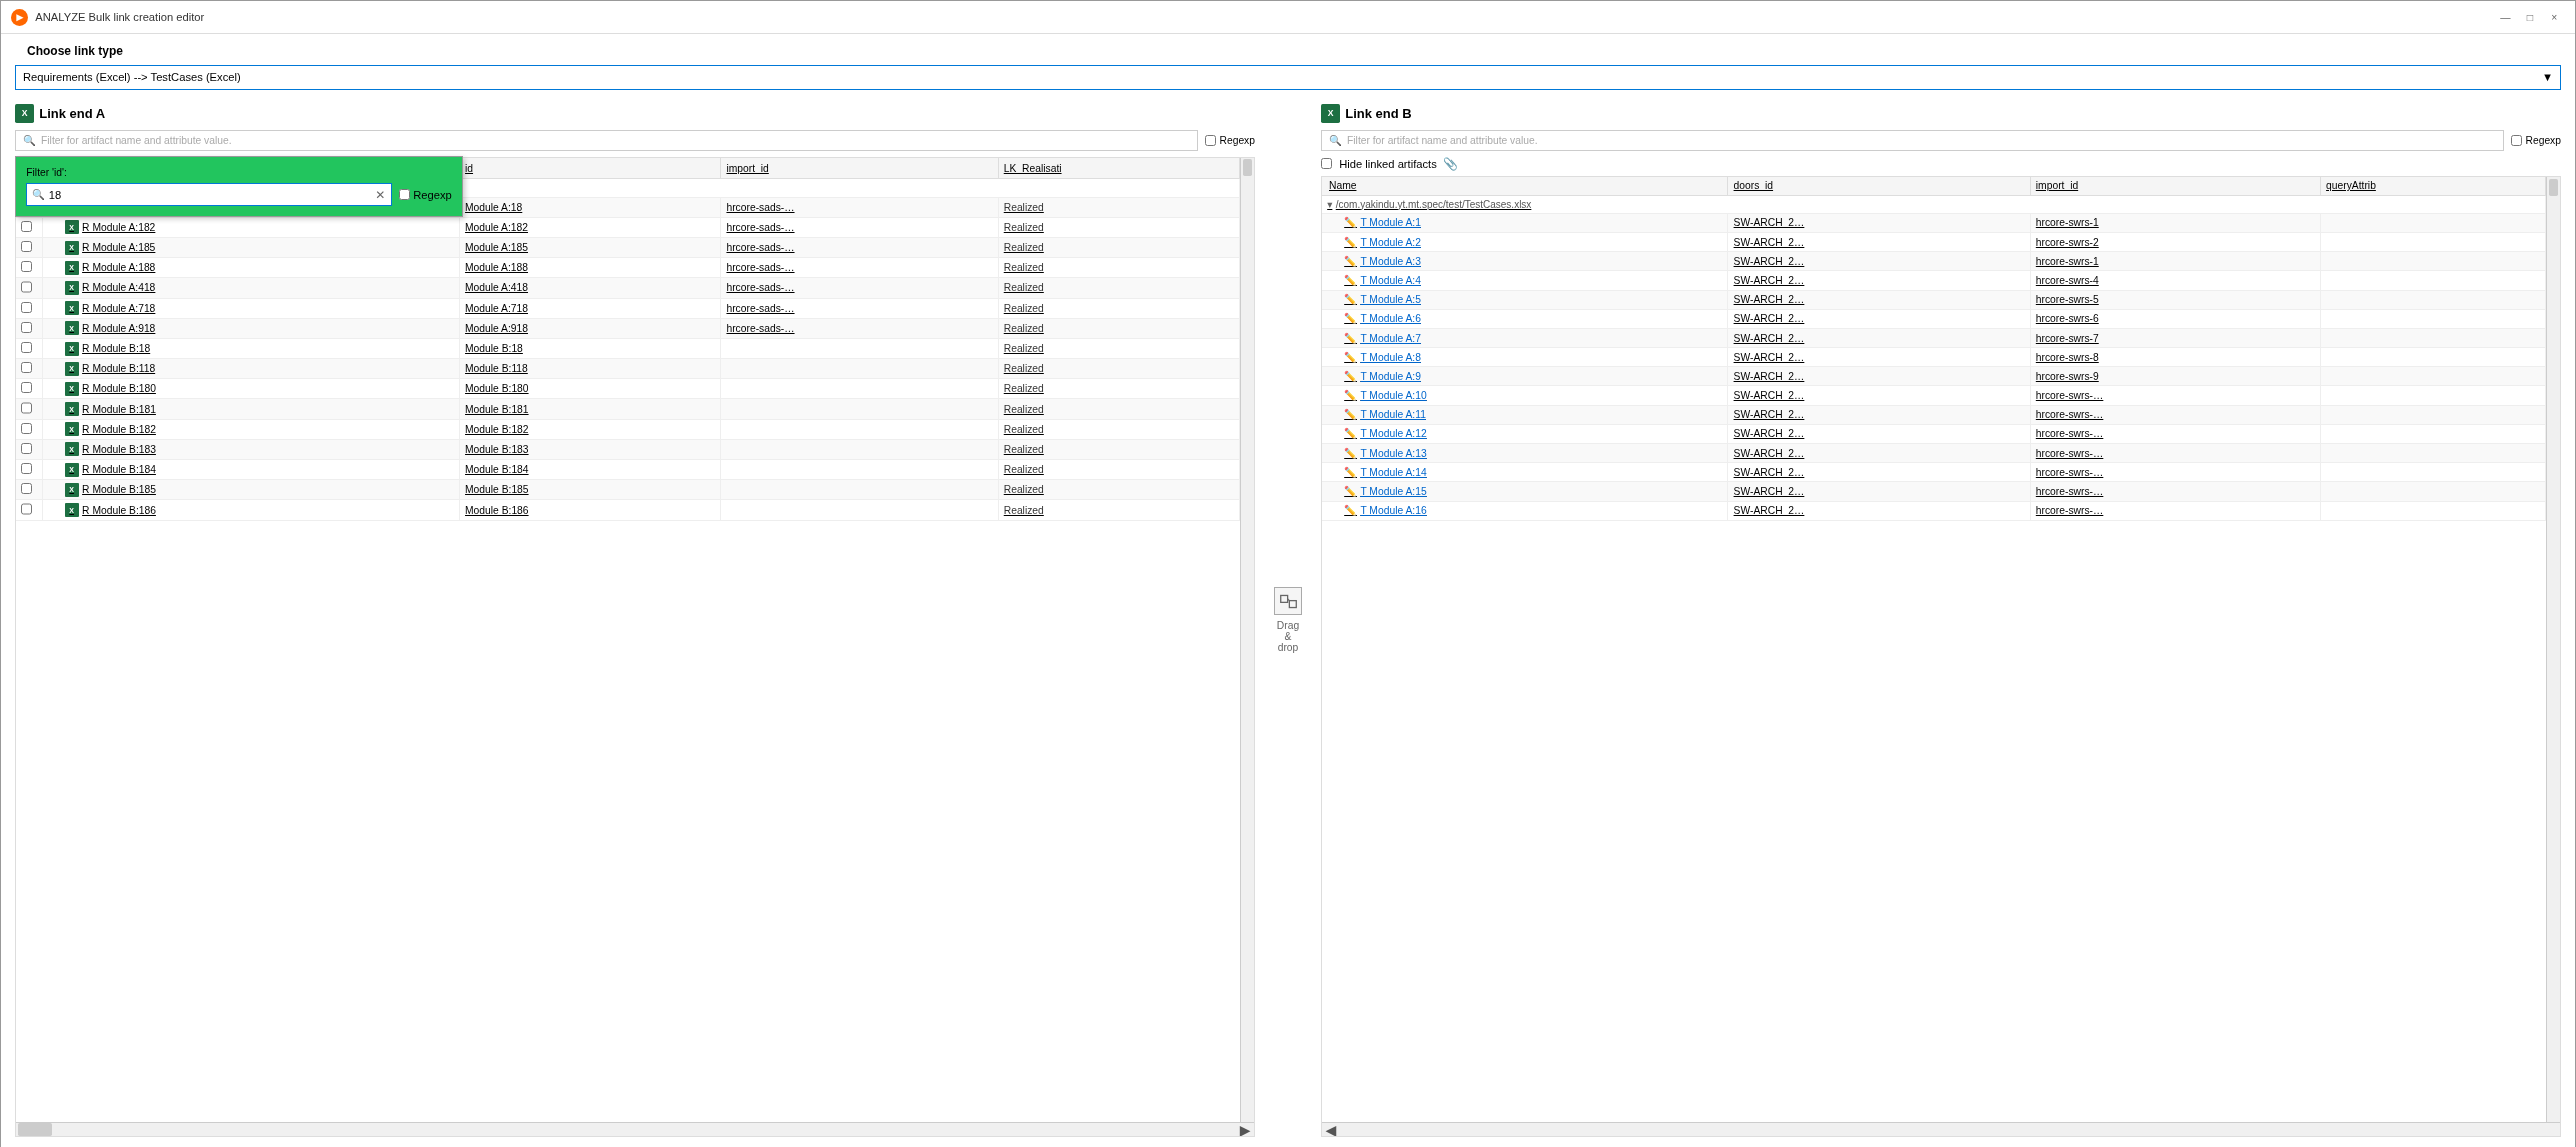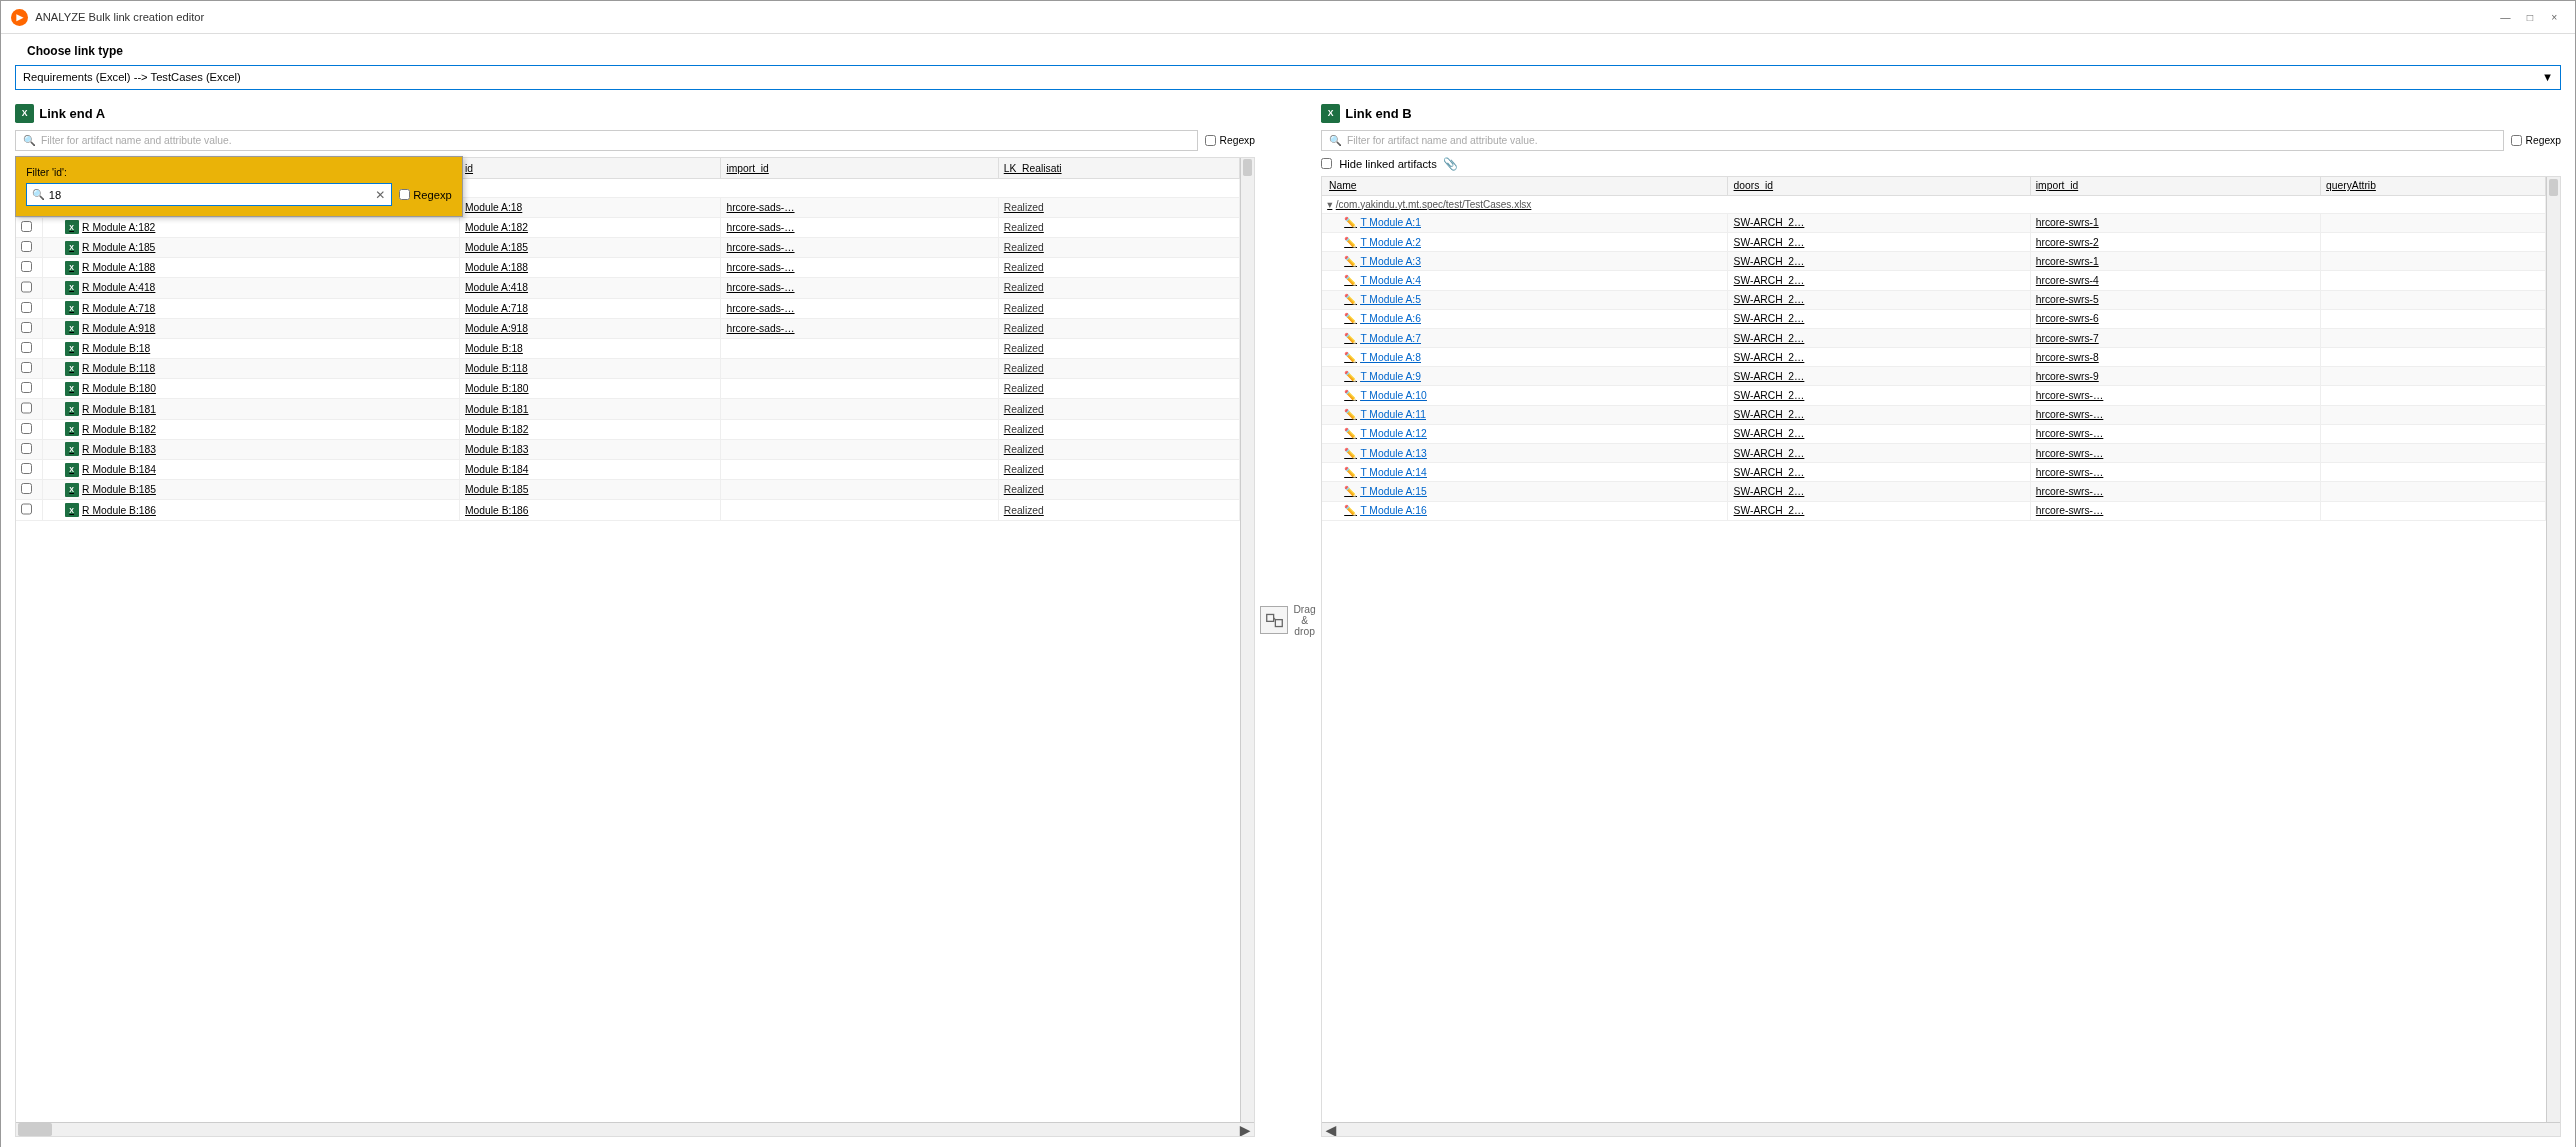--- a/index.html
+++ b/index.html
@@ -169,21 +169,21 @@
       gap: 3.4px;
       font-size: 10.3px;
       white-space: nowrap;
     }
 
     .filter-popup {
       position: absolute;
       top: 26px;
       left: 0;
       width: 448px;
-      background: #eab308;
+      background: #22c55e;
       border: 0.9px solid #999;
       padding: 10.3px;
       z-index: 100;
       box-shadow: 1.7px 1.7px 5.2px rgba(0,0,0,0.2);
     }
 
     .filter-popup-label {
       font-size: 10.3px;
       margin-bottom: 5.2px;
     }
@@ -304,20 +304,21 @@
 
     .blue-link {
       color: #0066cc;
       text-decoration: underline;
       cursor: pointer;
     }
 
     .divider-middle {
       width: 66px;
       display: flex;
+      flex-direction: column;
       align-items: center;
       justify-content: center;
       gap: 5.2px;
       font-size: 9.5px;
       color: #666;
       text-align: center;
     }
 
     .drag-icon {
       width: 28px;

